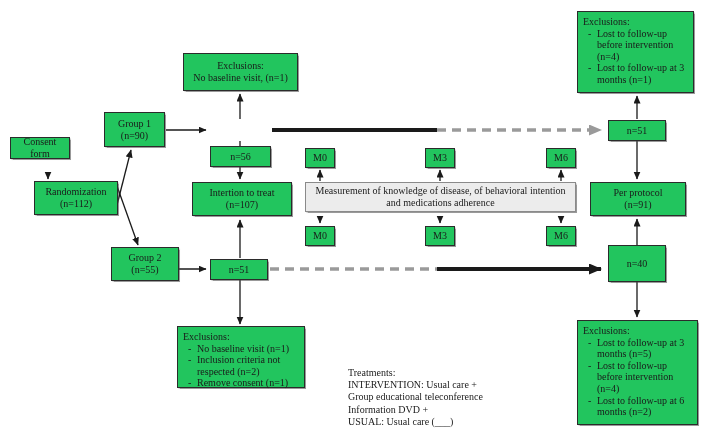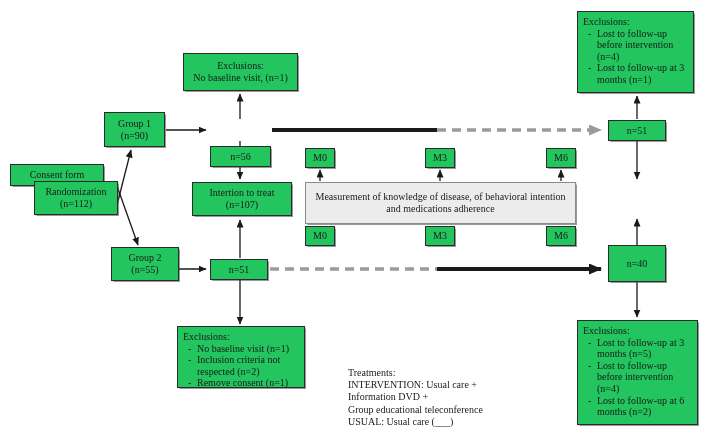--- a/index.html
+++ b/index.html
@@ -65,21 +65,21 @@
     <line x1="637" y1="280" x2="637" y2="317" stroke="#1a1a1a" stroke-width="1.3" marker-end="url(#ah)"></line>
 
     <line x1="320" y1="181" x2="320" y2="170" stroke="#1a1a1a" stroke-width="1.3" marker-end="url(#ah)"></line>
     <line x1="440" y1="181" x2="440" y2="170" stroke="#1a1a1a" stroke-width="1.3" marker-end="url(#ah)"></line>
     <line x1="561" y1="181" x2="561" y2="170" stroke="#1a1a1a" stroke-width="1.3" marker-end="url(#ah)"></line>
     <line x1="320" y1="216" x2="320" y2="223" stroke="#1a1a1a" stroke-width="1.3" marker-end="url(#ah)"></line>
     <line x1="440" y1="216" x2="440" y2="223" stroke="#1a1a1a" stroke-width="1.3" marker-end="url(#ah)"></line>
     <line x1="561" y1="216" x2="561" y2="223" stroke="#1a1a1a" stroke-width="1.3" marker-end="url(#ah)"></line>
   </svg>
 
-  <div class="box" style="left:10px;top:164px;width:94px;height:22px;">
+  <div class="box" style="left:10px;top:137px;width:60px;height:22px;">
     <div>Consent form</div>
   </div>
 
   <div class="box" style="left:34px;top:181px;width:84px;height:34px;">
     <div>Randomization</div>
     <div>(n=112)</div>
   </div>
 
   <div class="box" style="left:104px;top:112px;width:61px;height:35px;">
     <div>Group 1</div>
@@ -130,21 +130,21 @@
   <div class="box" style="left:305px;top:148px;width:30px;height:20px;">
     <div>M0</div>
   </div>
   <div class="box" style="left:425px;top:148px;width:30px;height:20px;">
     <div>M3</div>
   </div>
   <div class="box" style="left:546px;top:148px;width:30px;height:20px;">
     <div>M6</div>
   </div>
 
-  <div class="box gray" style="left:305px;top:182px;width:271px;height:42px;">
+  <div class="box gray" style="left:305px;top:182px;width:271px;height:30px;">
     <div style="max-width:258px;">Measurement of knowledge of disease, of behavioral intention and medications adherence</div>
   </div>
 
   <div class="box" style="left:305px;top:226px;width:30px;height:20px;">
     <div>M0</div>
   </div>
   <div class="box" style="left:425px;top:226px;width:30px;height:20px;">
     <div>M3</div>
   </div>
   <div class="box" style="left:546px;top:226px;width:30px;height:20px;">
@@ -162,20 +162,24 @@
         <span class="dash">-</span>
         <span class="btxt">Lost to follow-up at 3 months (n=1)</span>
       </div>
     </div>
   </div>
 
   <div class="box" style="left:608px;top:120px;width:58px;height:21px;">
     <div>n=51</div>
   </div>
 
+  <div class="box" style="left:590px;top:182px;width:96px;height:34px;">
+    <div>Per protocol</div>
+    <div>(n=91)</div>
+  </div>
 
   <div class="box" style="left:608px;top:245px;width:58px;height:37px;">
     <div>n=40</div>
   </div>
 
   <div class="box listbox" style="left:577px;top:320px;width:121px;height:105px;">
     <div>Exclusions:</div>
     <div class="bullets">
       <div class="bullet">
         <span class="dash">-</span>
@@ -188,18 +192,18 @@
       <div class="bullet">
         <span class="dash">-</span>
         <span class="btxt">Lost to follow-up at 6 months (n=2)</span>
       </div>
     </div>
   </div>
 
   <div class="freetext" style="left:348px;top:327px;width:215px;margin-top:40px;">
     <div>Treatments:</div>
     <div>INTERVENTION: Usual care +</div>
+    <div>Group educational teleconference</div>
     <div>Information DVD +</div>
-    <div>Group educational teleconference</div>
     <div>USUAL: Usual care (___)</div>
   </div>
 
 </div>
 
 </body></html>

